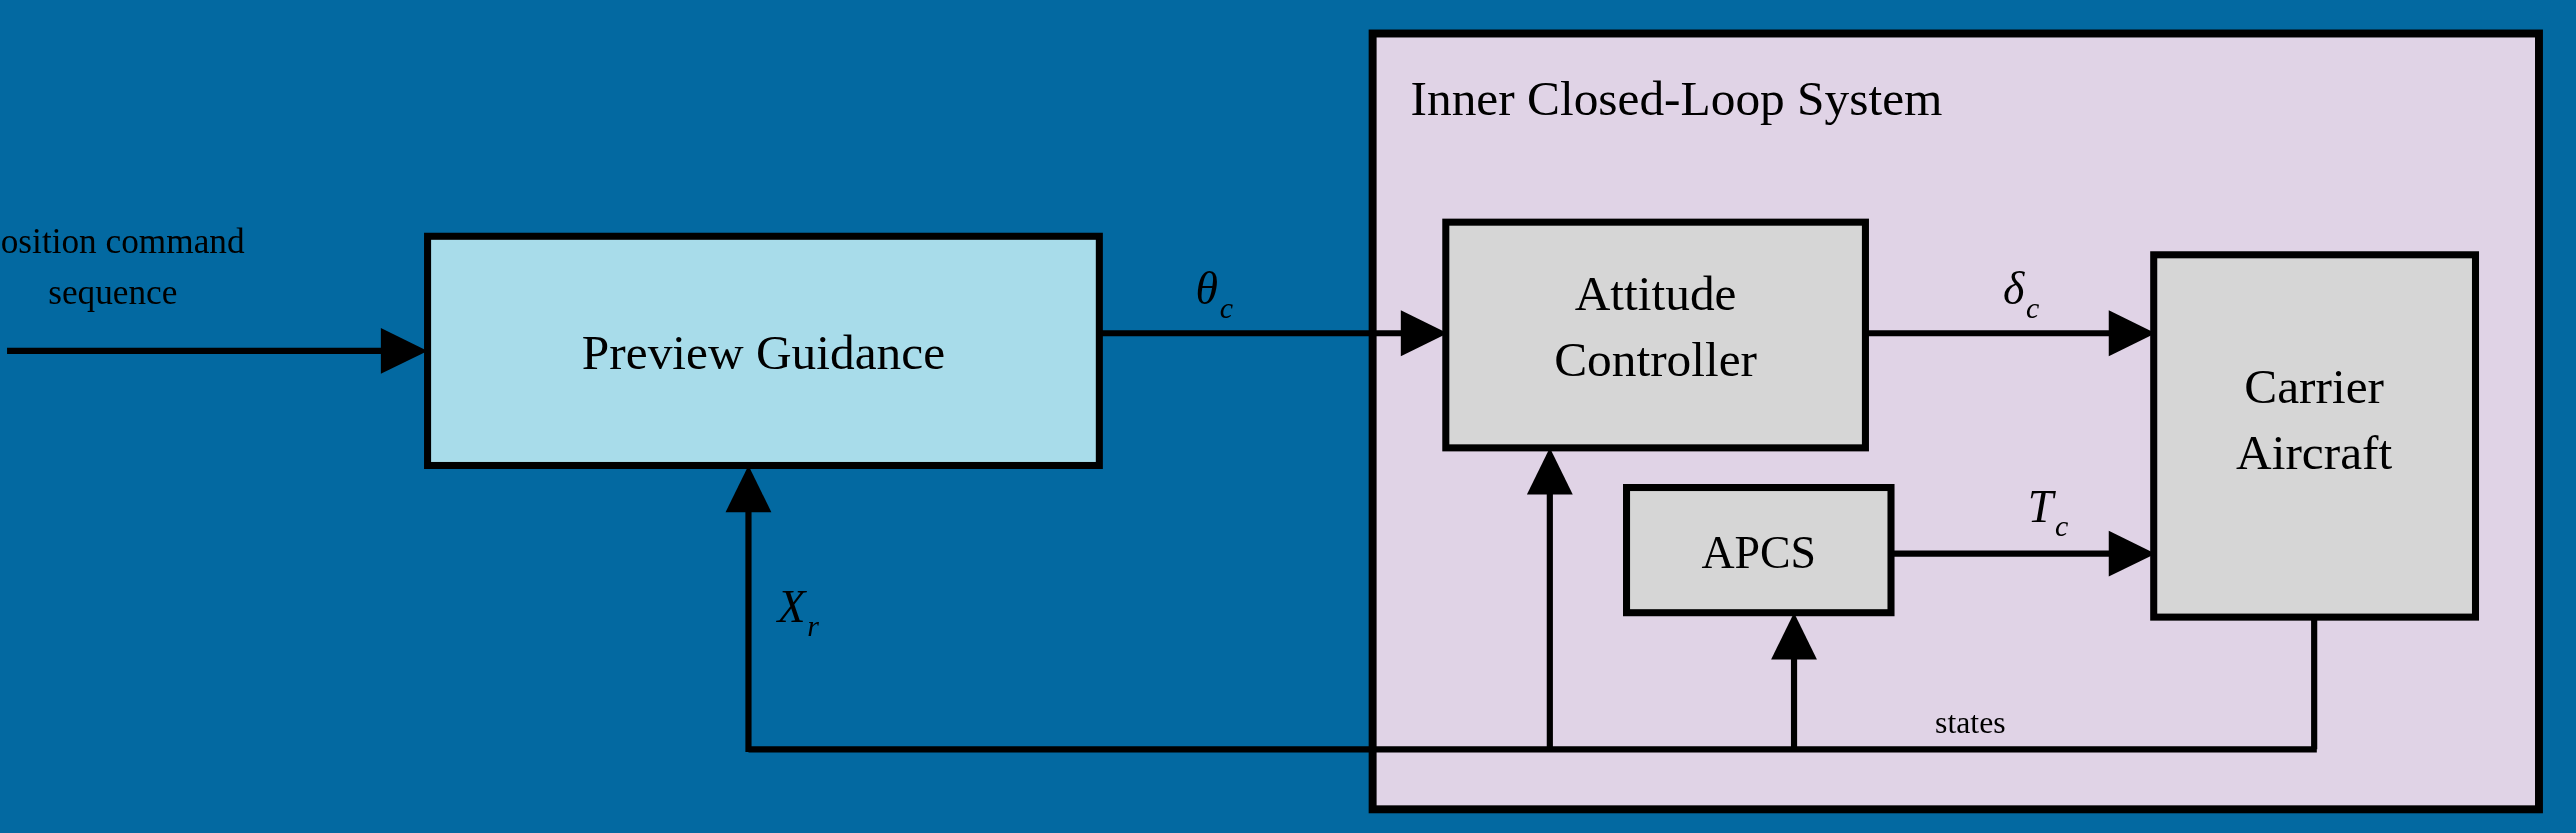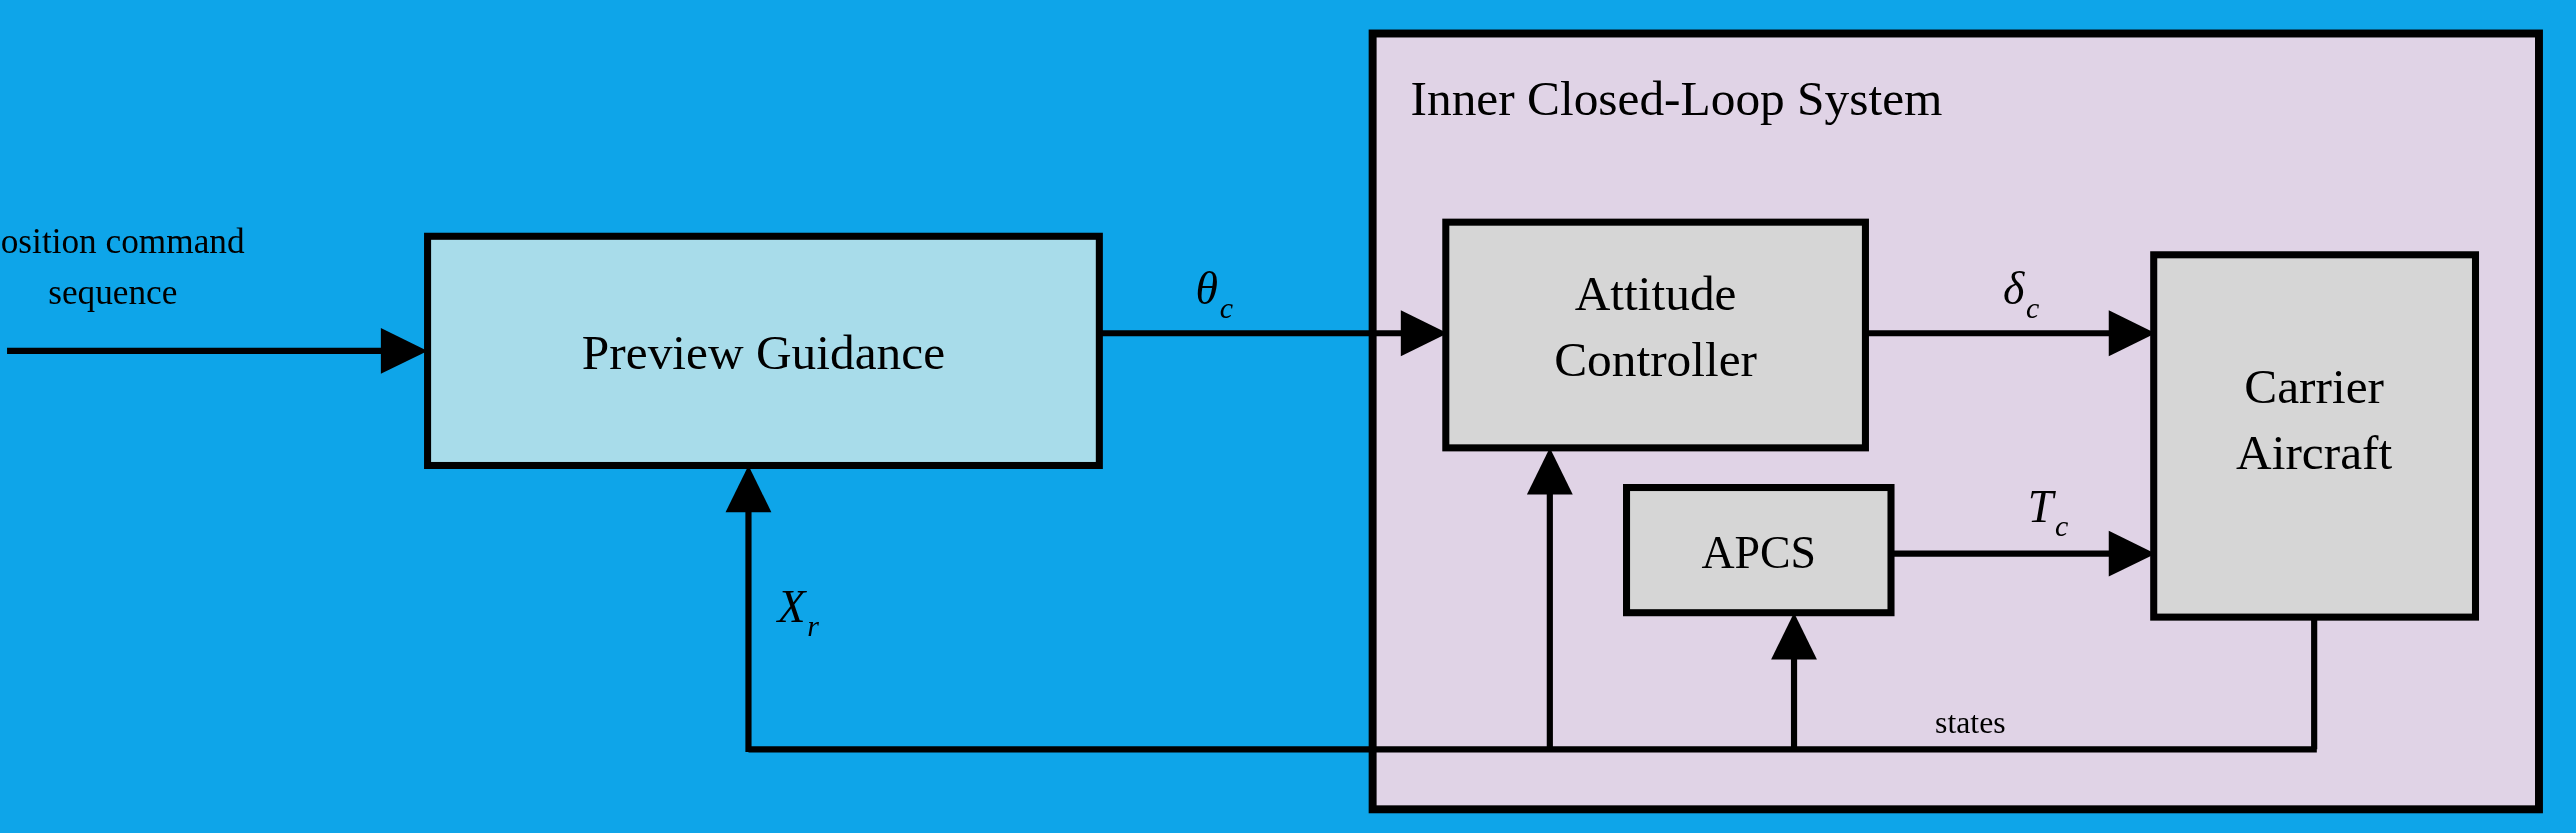--- a/index.html
+++ b/index.html
@@ -11,21 +11,21 @@
   body {
     width: 2576px;
     height: 834px;
     font-family: "Liberation Serif", "DejaVu Serif", serif;
     overflow: hidden;
   }
   #diagram-root {
     position: relative;
     width: 2576px;
     height: 834px;
-    background: #0ea5e9;
+    background: #0369a1;
   }
   svg#diagram-svg {
     display: block;
     width: 2576px;
     height: 834px;
   }
   .blk-label, .sig-label, .free-label, .group-title {
     font-family: "Liberation Serif", "DejaVu Serif", serif;
     fill: #000000;
   }

